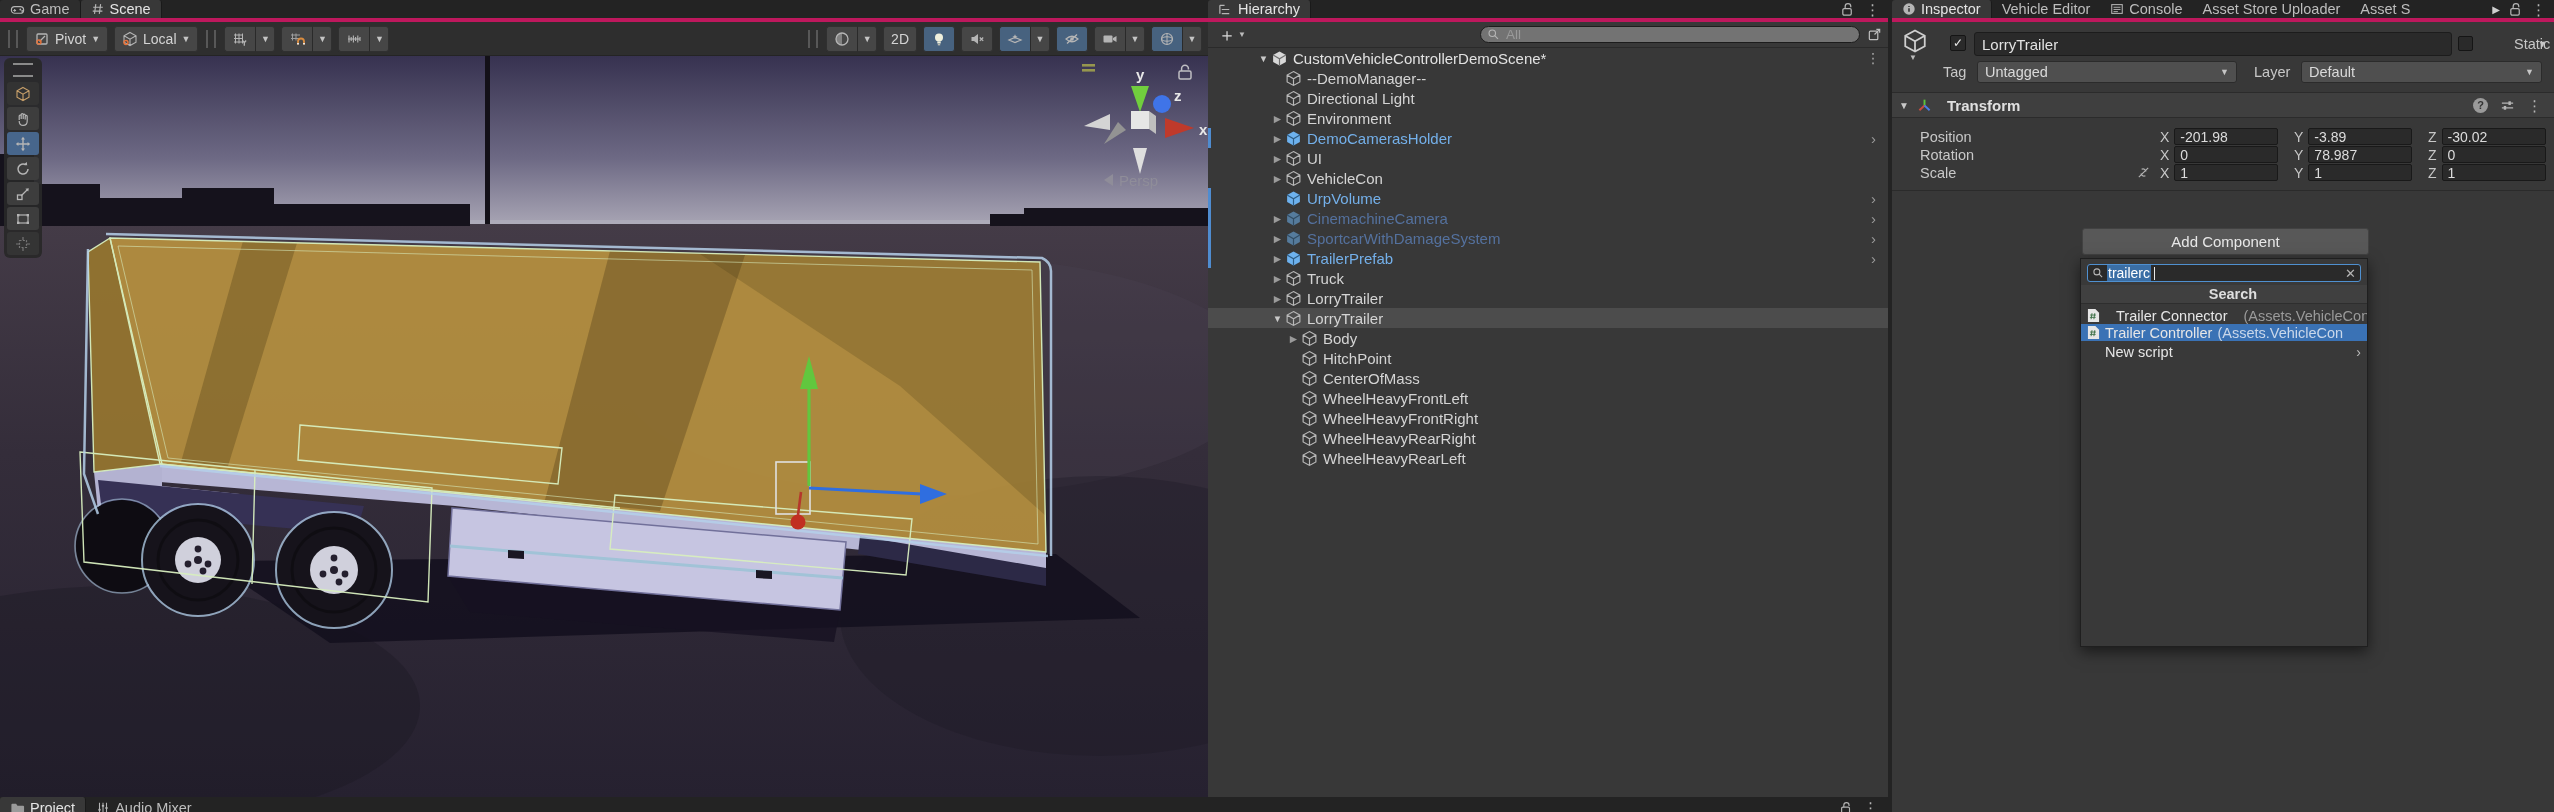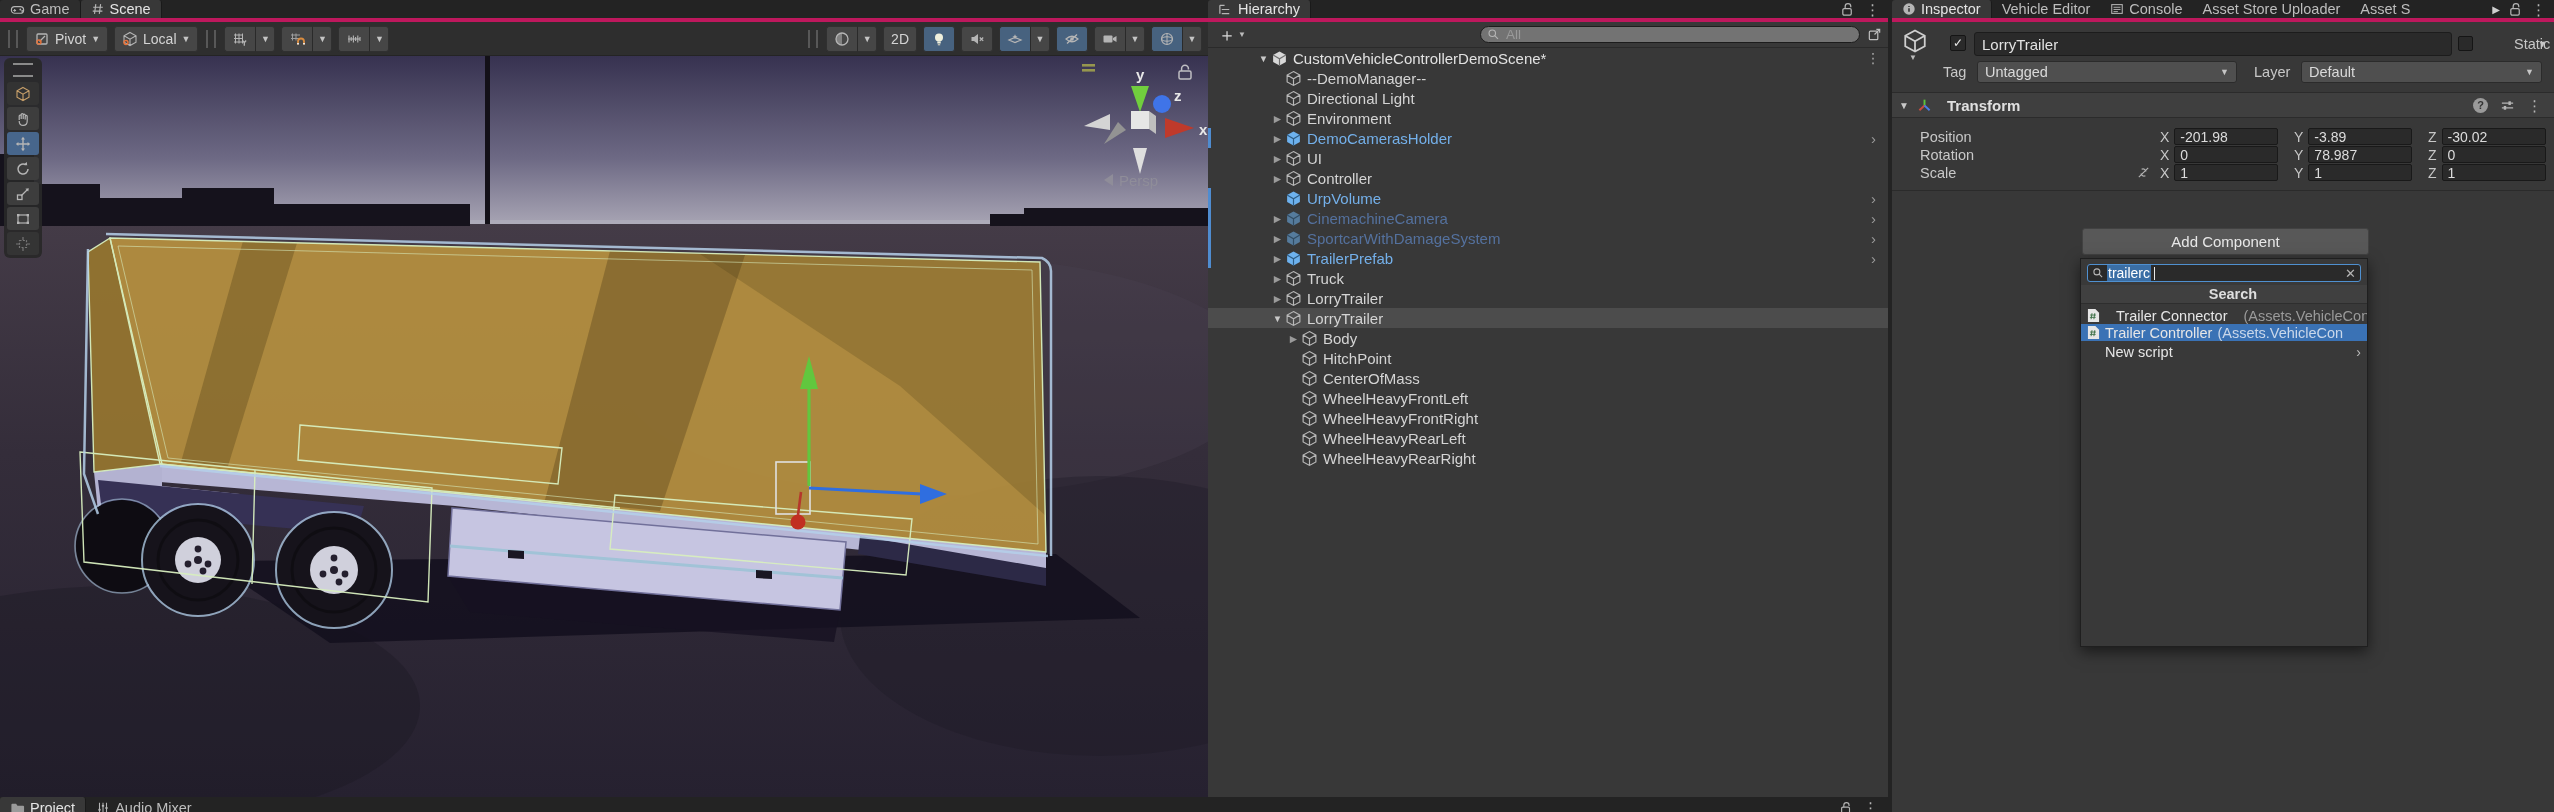--- a/index.html
+++ b/index.html
@@ -733,21 +733,21 @@
   </div>
         <div class="hrow d1">
 
     <span class="harrow">▶</span>
     <span class="hicon ic-cube">
       <svg class="svg-cube">
               <use href="#sym-cube"></use>
             </svg>
 
     </span>
-    <span class="hlabel">Controller</span>
+    <span class="hlabel">VehicleCon</span>
 
   </div>
         <div class="hrow d1 blue bar chev">
     <span class="hbar"></span>
     <span class="harrow"></span>
     <span class="hicon ic-prefab">
 
       <svg class="svg-prefab">
               <use href="#sym-cubefill"></use>
             </svg>
@@ -897,33 +897,33 @@
   </div>
         <div class="hrow d2">
 
     <span class="harrow"></span>
     <span class="hicon ic-cube">
       <svg class="svg-cube">
               <use href="#sym-cube"></use>
             </svg>
 
     </span>
+    <span class="hlabel">WheelHeavyRearRight</span>
+
+  </div>
+        <div class="hrow d2">
+
+    <span class="harrow"></span>
+    <span class="hicon ic-cube">
+      <svg class="svg-cube">
+              <use href="#sym-cube"></use>
+            </svg>
+
+    </span>
     <span class="hlabel">WheelHeavyRearLeft</span>
-
-  </div>
-        <div class="hrow d2">
-
-    <span class="harrow"></span>
-    <span class="hicon ic-cube">
-      <svg class="svg-cube">
-              <use href="#sym-cube"></use>
-            </svg>
-
-    </span>
-    <span class="hlabel">WheelHeavyRearRight</span>
 
   </div>
       </div>
   </div>
 
   <div id="splitter" class="abs"></div>
 
   <div id="insp-panel" class="abs">
     <div class="tabbar" style="left:0;width:662px;">
       <div class="tab active">

